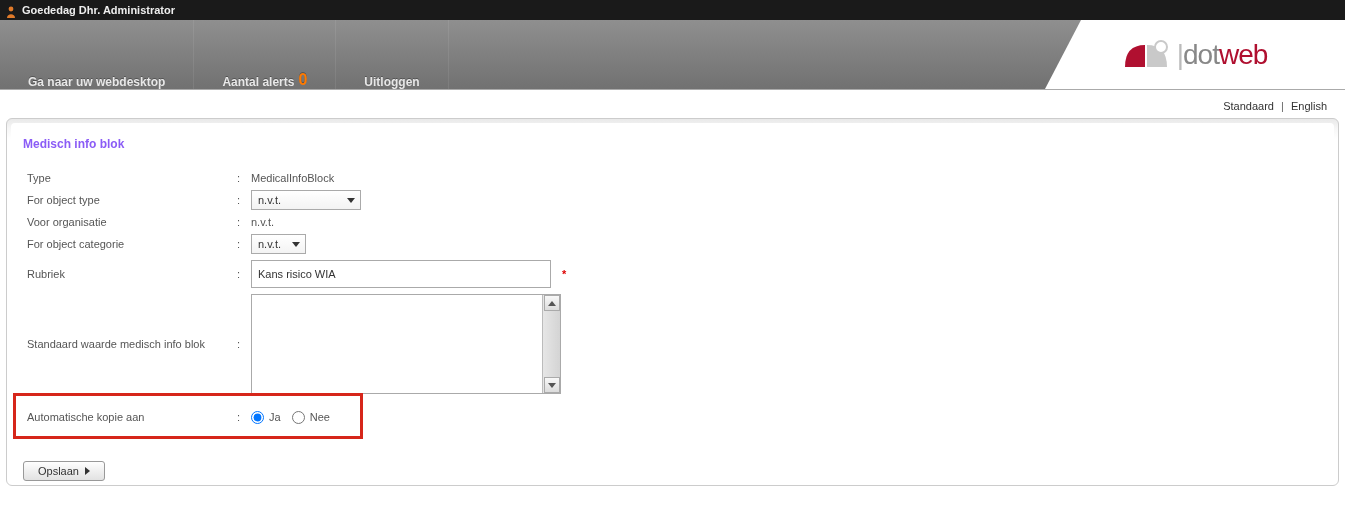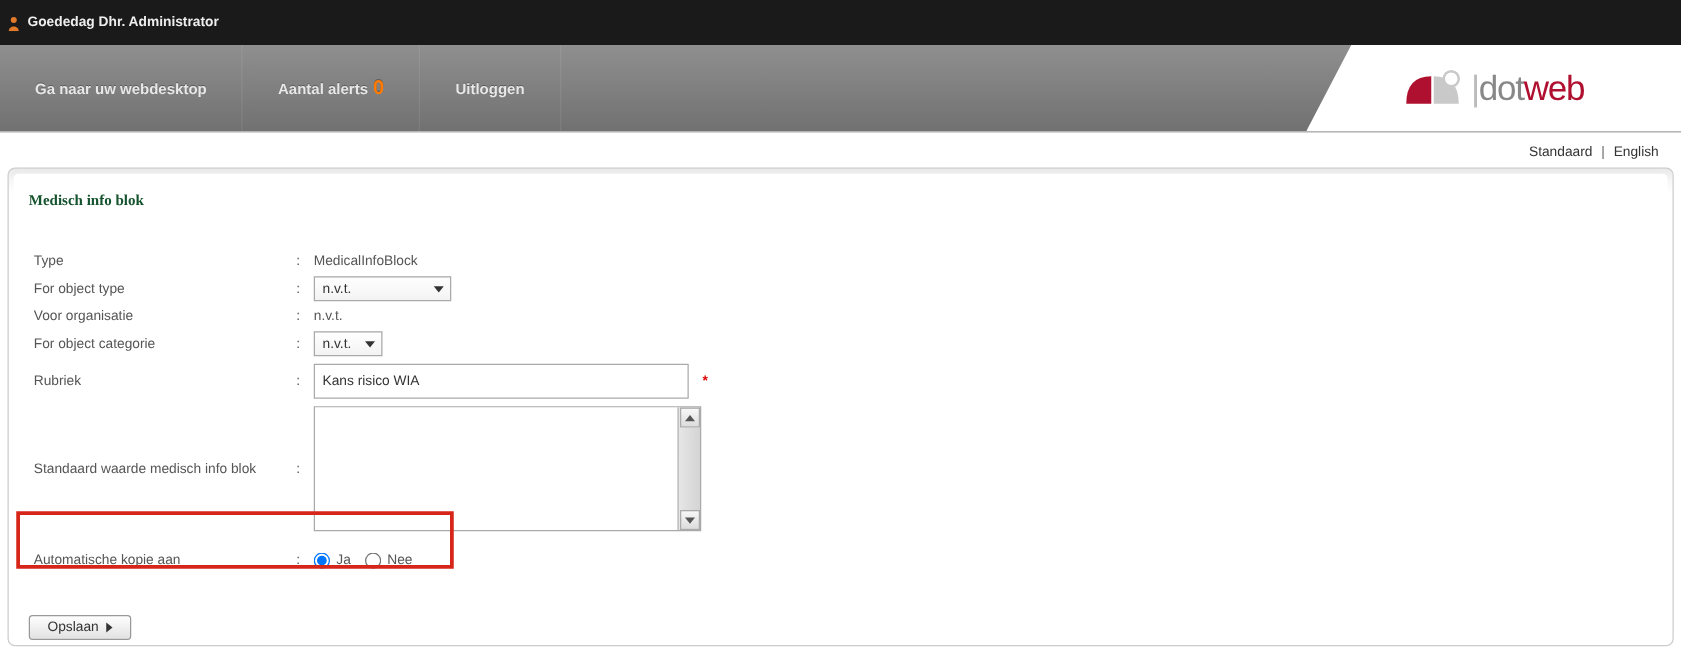--- a/index.html
+++ b/index.html
@@ -7,21 +7,21 @@
     font-family: Verdana, Arial, sans-serif;
     font-size: 11px;
     color: #555;
     background: #fff;
     width: 1345px;
   }
   
   .topbar {
     background: #1a1a1a;
     color: #ddd;
-    height: 36px;
+    height: 20px;
     line-height: 20px;
     padding-left: 6px;
     font-size: 11px;
     display: flex;
     align-items: center;
   }
   .topbar .user-icon {
     width: 10px; height: 12px;
     margin-right: 6px;
     display: inline-block;
@@ -33,21 +33,21 @@
     height: 70px;
     background: linear-gradient(#8f8f8f, #717171);
     display: flex;
     align-items: stretch;
     border-bottom: 1px solid #aaa;
     position: relative;
   }
   .nav-item {
     padding: 0 28px;
     display: flex;
-    align-items: center;
+    align-items: flex-end;
     color: #e8e8e8;
     font-size: 12px;
     font-weight: bold;
     border-right: 1px solid rgba(255,255,255,0.08);
     cursor: pointer;
     text-shadow: 0 -1px 0 rgba(0,0,0,0.3);
   }
   .nav-item .alert-count {
     color: #ff7a00;
     font-weight: bold;
@@ -94,25 +94,24 @@
     padding: 4px;
   }
   .panel-inner {
     background: #fff;
     border-radius: 4px;
     padding: 14px 12px 18px 12px;
     min-height: 330px;
     position: relative;
   }
   .panel-title {
-    color: #14532d;
+    color: #8b5cf6;
     font-weight: bold;
     font-size: 12px;
-    margin-bottom: 32px;
-    font-family: Liberation Serif, serif;
+    margin-bottom: 18px;
   }
 
   table.form { border-collapse: collapse; }
   table.form td {
     padding: 3px 4px;
     vertical-align: middle;
     font-size: 11px;
     color: #555;
     white-space: nowrap;
   }

